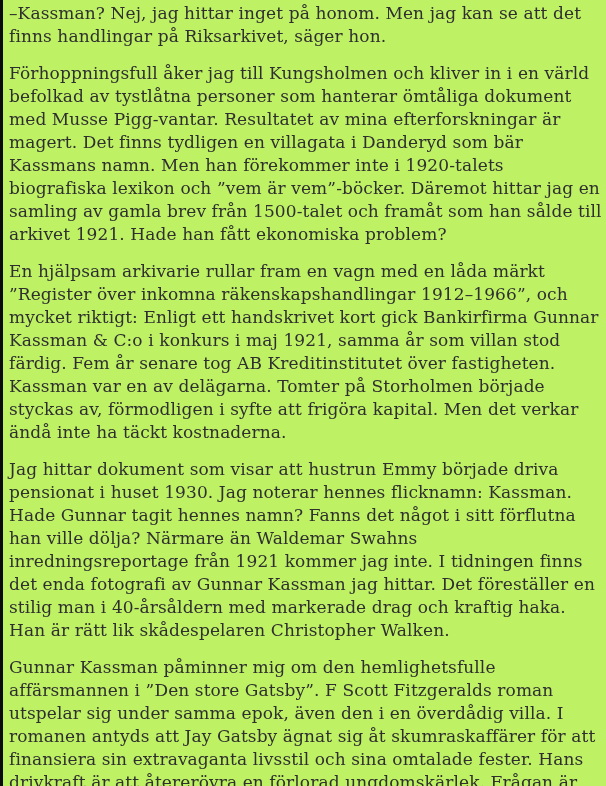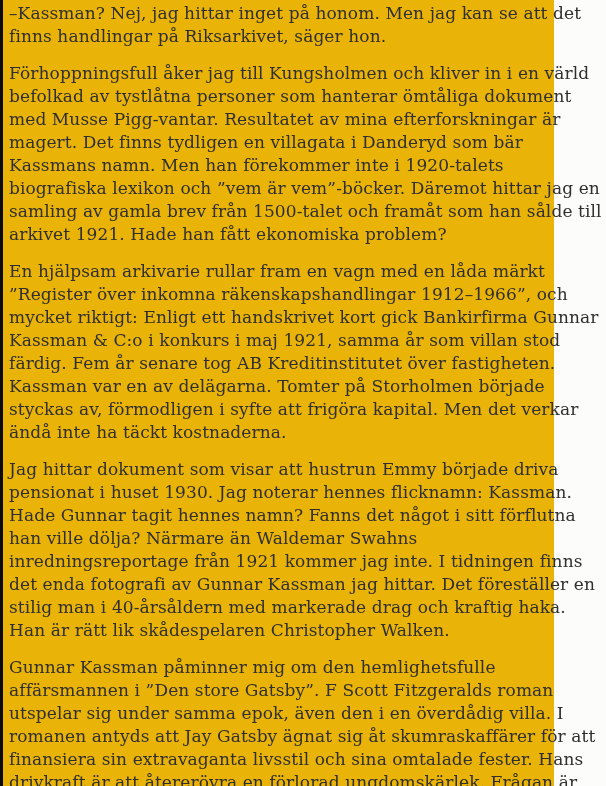--- a/index.html
+++ b/index.html
@@ -8,23 +8,23 @@
   }
   body {
     width: 606px;
     height: 786px;
     background: #fcfcfa;
     overflow: hidden;
     font-family: "DejaVu Serif", "Liberation Serif", serif;
   }
   .page {
     position: relative;
-    width: 554px;
+    width: 606px;
     height: 786px;
-    background: #eab308;
+    background: #bef264;
   }
   .left-bar {
     position: absolute;
     left: 0;
     top: 0;
     width: 3px;
     height: 786px;
     background: #0b0b0b;
   }
   .content {

